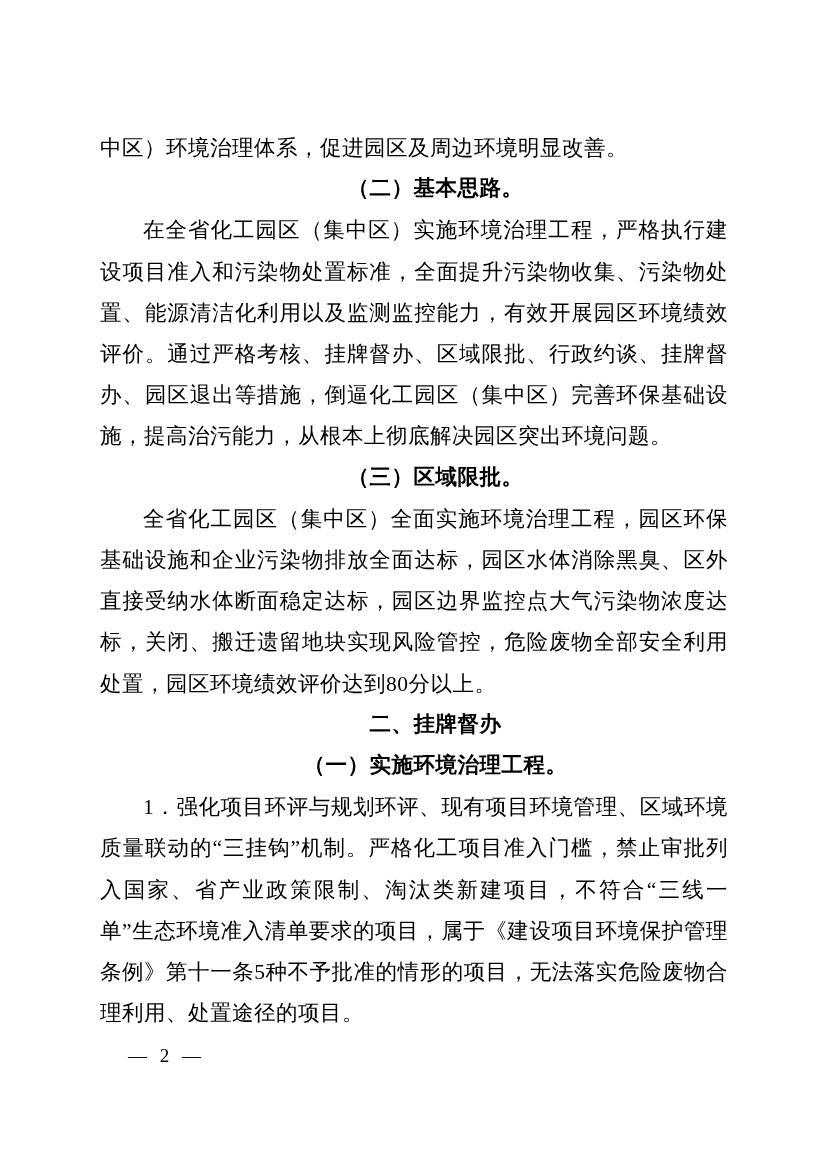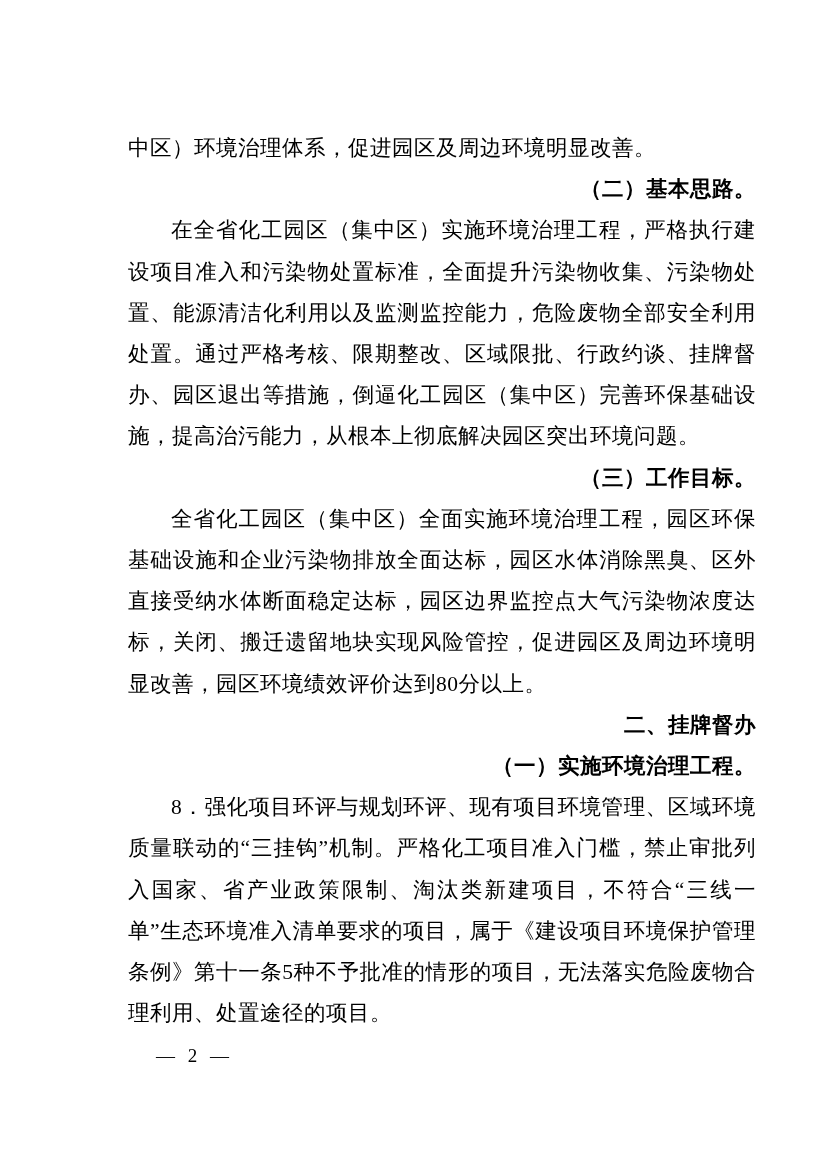--- a/index.html
+++ b/index.html
@@ -8,21 +8,20 @@
     background: #ffffff;
   }
   .page {
     position: relative;
     width: 752px;
     height: 1169px;
     background: #ffffff;
     overflow: hidden;
     font-family: "Liberation Serif", "DejaVu Serif", serif;
     color: #000000;
-    margin-left: 28px;
   }
   .content {
     position: absolute;
     top: 128px;
     left: 100px;
     width: 628px;
   }
   .content p {
     margin: 0;
     padding: 0;
@@ -35,41 +34,41 @@
   .content p.body,
   .content p.heading-sub,
   .content p.heading-section {
     text-indent: 2em;
   }
   .content p.body-continued {
     text-indent: 0;
   }
   .content p.heading-sub,
   .content p.heading-section {
-    font-family: Liberation Sans, sans-serif;
+    font-family: Liberation Mono, monospace;
     font-weight: 700;
-    text-align: right;
+    text-align: center;
   }
   .footer {
     position: absolute;
     left: 128px;
     bottom: 102px;
     font-size: 19px;
     font-family: "Liberation Serif", "DejaVu Serif", serif;
     letter-spacing: 4px;
   }
 </style>
 </head>
 <body>
 
 <div class="page">
   <div class="content" id="doc-body">
       <p class="body-continued">中区）环境治理体系，促进园区及周边环境明显改善。</p>
       <p class="heading-sub">（二）基本思路。</p>
-      <p class="body">在全省化工园区（集中区）实施环境治理工程，严格执行建设项目准入和污染物处置标准，全面提升污染物收集、污染物处置、能源清洁化利用以及监测监控能力，危险废物全部安全利用处置。通过严格考核、限期整改、区域限批、行政约谈、挂牌督办、园区退出等措施，倒逼化工园区（集中区）完善环保基础设施，提高治污能力，从根本上彻底解决园区突出环境问题。</p>
-      <p class="heading-sub">（三）工作目标。</p>
-      <p class="body">全省化工园区（集中区）全面实施环境治理工程，园区环保基础设施和企业污染物排放全面达标，园区水体消除黑臭、区外直接受纳水体断面稳定达标，园区边界监控点大气污染物浓度达标，关闭、搬迁遗留地块实现风险管控，促进园区及周边环境明显改善，园区环境绩效评价达到80分以上。</p>
+      <p class="body">在全省化工园区（集中区）实施环境治理工程，严格执行建设项目准入和污染物处置标准，全面提升污染物收集、污染物处置、能源清洁化利用以及监测监控能力，有效开展园区环境绩效评价。通过严格考核、挂牌督办、区域限批、行政约谈、挂牌督办、园区退出等措施，倒逼化工园区（集中区）完善环保基础设施，提高治污能力，从根本上彻底解决园区突出环境问题。</p>
+      <p class="heading-sub">（三）区域限批。</p>
+      <p class="body">全省化工园区（集中区）全面实施环境治理工程，园区环保基础设施和企业污染物排放全面达标，园区水体消除黑臭、区外直接受纳水体断面稳定达标，园区边界监控点大气污染物浓度达标，关闭、搬迁遗留地块实现风险管控，危险废物全部安全利用处置，园区环境绩效评价达到80分以上。</p>
       <p class="heading-section">二、挂牌督办</p>
       <p class="heading-sub">（一）实施环境治理工程。</p>
-      <p class="body">8．强化项目环评与规划环评、现有项目环境管理、区域环境质量联动的“三挂钩”机制。严格化工项目准入门槛，禁止审批列入国家、省产业政策限制、淘汰类新建项目，不符合“三线一单”生态环境准入清单要求的项目，属于《建设项目环境保护管理条例》第十一条5种不予批准的情形的项目，无法落实危险废物合理利用、处置途径的项目。</p>
+      <p class="body">1．强化项目环评与规划环评、现有项目环境管理、区域环境质量联动的“三挂钩”机制。严格化工项目准入门槛，禁止审批列入国家、省产业政策限制、淘汰类新建项目，不符合“三线一单”生态环境准入清单要求的项目，属于《建设项目环境保护管理条例》第十一条5种不予批准的情形的项目，无法落实危险废物合理利用、处置途径的项目。</p>
     </div>
   <div class="footer">— 2 —</div>
 </div>
 
 </body></html>

